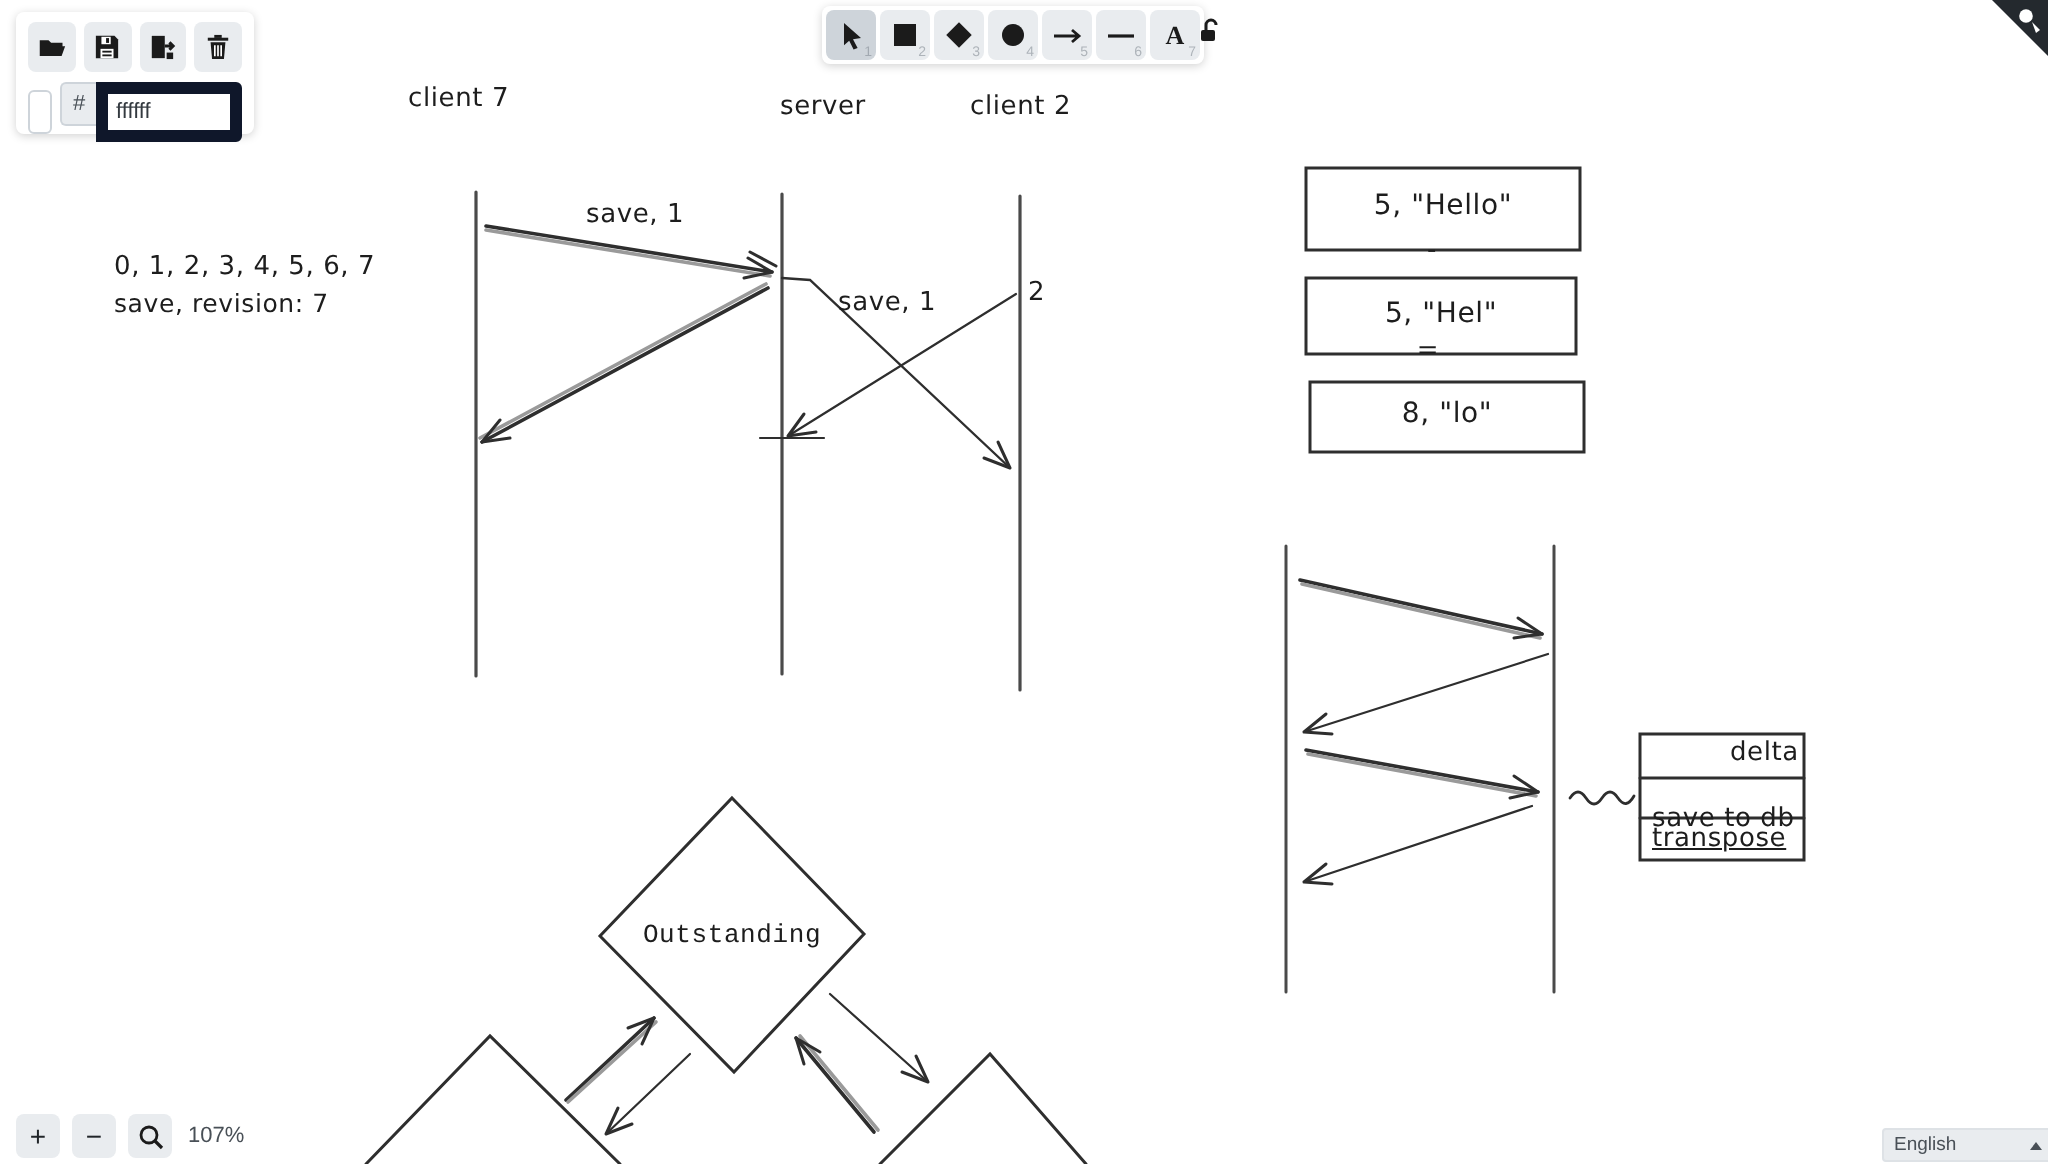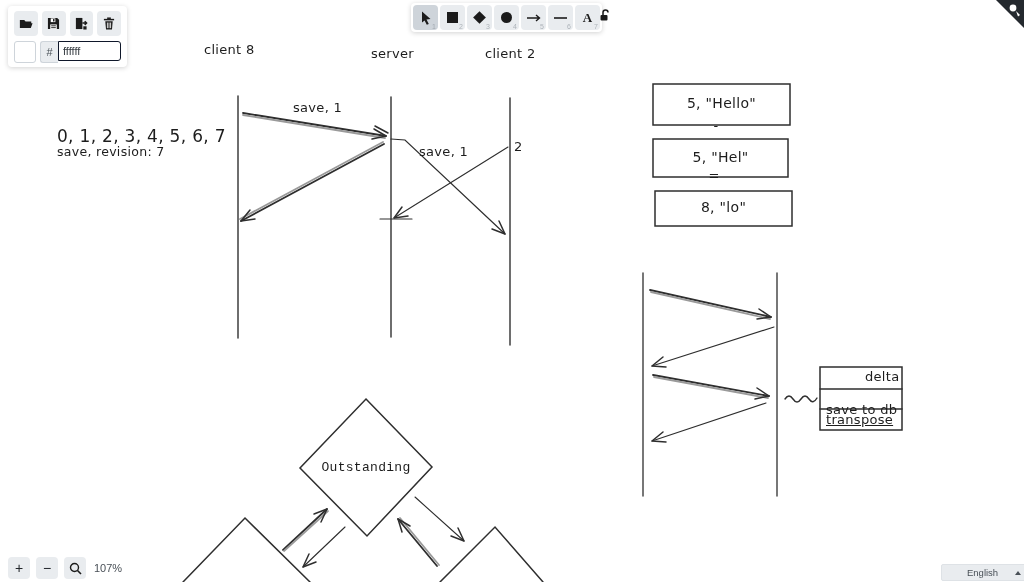--- a/index.html
+++ b/index.html
@@ -21,21 +21,21 @@
             opacity:.6;}
 
   
   #left-panel{left:8px;top:6px;width:119px;height:61px;padding:0;}
   #left-panel .row{display:flex;gap:4px;padding:5px 6px 2px 6px;align-items:center;}
   #color-swatch{width:20px;height:20px;background:#ffffff;border:1px solid #ced4da;
                 border-radius:3px;}
   #hash-box{width:17px;height:20px;background:#e9ecef;border:1px solid #ced4da;
             border-right:none;border-radius:3px 0 0 3px;display:flex;
             align-items:center;justify-content:center;font-size:11px;color:#495057;}
-  #color-input{width:53px;height:18px;border:1px solid #0f172a;border-radius:0 3px 3px 0;
+  #color-input{width:53px;height:18px;border:6px solid #0f172a;border-radius:0 3px 3px 0;
                font-size:11px;color:#343a40;padding:0 4px;outline:none;
                font-family:"Liberation Sans",sans-serif;}
 
   
   #toolbar{left:411px;top:3px;padding:2px;display:flex;gap:2px;}
   .glyph-square{width:11px;height:11px;background:#1b1b1b;}
   .glyph-diamond{width:9px;height:9px;background:#1b1b1b;transform:rotate(45deg);}
   .glyph-circle{width:11px;height:11px;background:#1b1b1b;border-radius:50%;}
   .glyph-A{font-size:13px;color:#1b1b1b;font-weight:bold;
            font-family:"Liberation Serif",serif;}
@@ -46,21 +46,21 @@
   #zoom-controls{position:absolute;left:8px;top:557px;display:flex;gap:6px;
                  align-items:center;z-index:20;}
   #zoom-controls .btn{width:22px;height:22px;font-size:14px;color:#212529;}
   #zoom-level{font-size:11px;color:#495057;margin-left:2px;}
 
   
   #language-select{position:absolute;left:941px;top:564px;width:74px;height:15px;
                    background:#e9ecef;border:1px solid #dee2e6;border-radius:2px;
                    display:flex;align-items:center;justify-content:space-between;
                    padding:0 5px;cursor:pointer;z-index:20;}
-  #language-select .lang-label{font-size:9.5px;color:#495057;margin-left:20px;}
+  #language-select .lang-label{font-size:9.5px;color:#495057;}
   .tri-up{width:0;height:0;border-left:3.5px solid transparent;
           border-right:3.5px solid transparent;border-bottom:4.5px solid #495057;}
 
   
   #github-corner{position:absolute;right:0;top:0;z-index:30;}
 
   
   #canvas-svg{position:absolute;left:0;top:0;z-index:5;}
 
   
@@ -182,28 +182,28 @@
         <path d="M464,541 L458,528 M464,541 L451,536"></path>
       </g>
       <g>
         <path d="M437,566 L398,519" stroke-width="1.8"></path>
         <path d="M439,565 L400,518" stroke="#9a9a9a" stroke-width="1.8"></path>
         <path d="M398,519 L402,532 M398,519 L410,526"></path>
       </g>
     </g>
   </svg>
 
-  <div class="hand" style="left:204px;top:42px;">client 8</div>
-  <div class="hand" style="left:371px;top:46px;">server</div>
+  <div class="hand" style="left:204px;top:42px;">client 7</div>
+  <div class="hand" style="left:390px;top:46px;">server</div>
   <div class="hand" style="left:485px;top:46px;">client 2</div>
   <div class="hand" style="left:293px;top:100px;">save, 1</div>
   <div class="hand" style="left:419px;top:144px;">save, 1</div>
   <div class="hand" style="left:514px;top:139px;">2</div>
 
-  <div class="hand" style="left:57px;top:126px;font-size:17px;">0, 1, 2, 3, 4, 5, 6, 7</div>
+  <div class="hand" style="left:57px;top:126px;font-size:13px;">0, 1, 2, 3, 4, 5, 6, 7</div>
   <div class="hand" style="left:57px;top:144px;font-size:12.5px;">save, revision: 7</div>
 
   <div class="hand center" style="left:653px;top:95px;width:137px;font-size:14px;">5, "Hello"</div>
   <div class="hand center" style="left:710px;top:118px;width:12px;">-</div>
   <div class="hand center" style="left:653px;top:149px;width:135px;font-size:14px;">5, "Hel"</div>
   <div class="hand center" style="left:708px;top:168px;width:12px;">=</div>
   <div class="hand center" style="left:655px;top:199px;width:137px;font-size:14px;">8, "lo"</div>
 
   <div class="hand" style="left:865px;top:369px;">delta</div>
   <div class="hand" style="left:826px;top:390px;margin-top:12px;">save to db</div>

